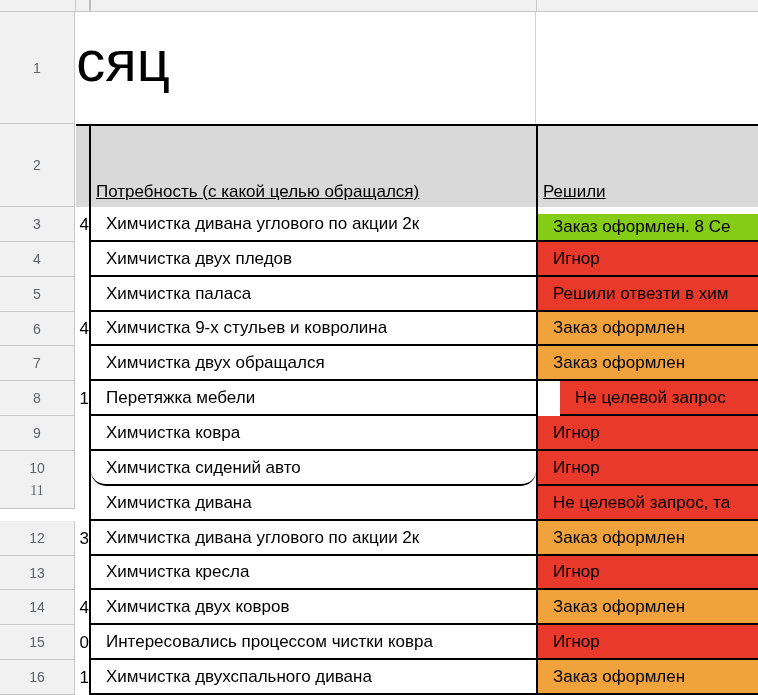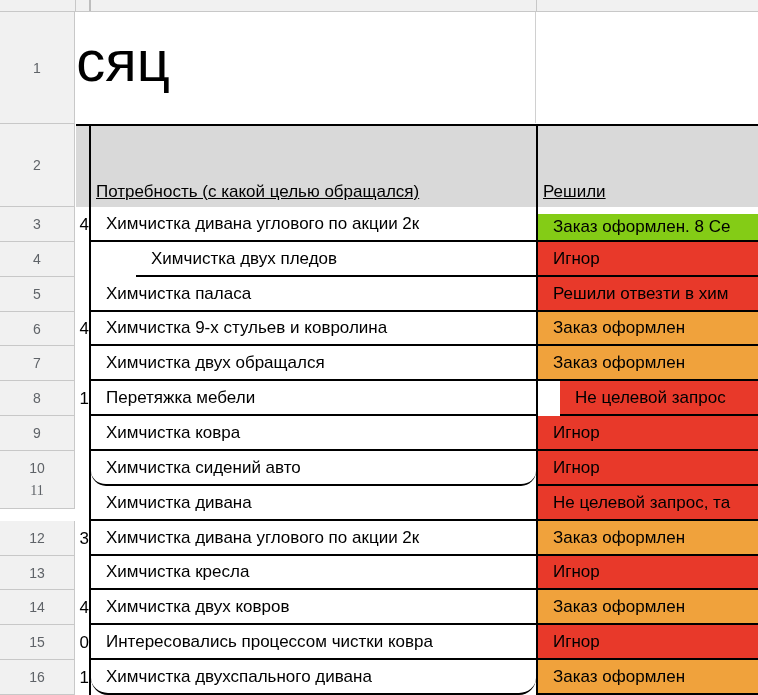--- a/index.html
+++ b/index.html
@@ -75,21 +75,21 @@
     <div class="row-header" style="top: 207px; height: 35px;">
       <span>3</span>
     </div>
     <div class="cell partial" style="left: 76px; width: 14px; top: 207px; height: 35px; border-bottom: none;">4</div>
     <div class="cell" style="left: 91px; width: 445px; top: 207px; height: 35px; background: rgb(255, 255, 255);">Химчистка дивана углового по акции 2к</div>
     <div class="cell" style="left: 538px; width: 220px; top: 207px; height: 28px; background: #84cc16; margin-top: 7px;">Заказ оформлен. 8 Се</div>
     <div class="row-header" style="top: 242px; height: 35px;">
       <span>4</span>
     </div>
     <div class="cell partial" style="left: 76px; width: 14px; top: 242px; height: 35px; border-bottom: none;"></div>
-    <div class="cell" style="left: 91px; width: 445px; top: 242px; height: 35px; background: rgb(255, 255, 255); margin-left: 45px;">Химчистка двух пледов</div>
+    <div class="cell" style="left: 91px; width: 445px; top: 242px; height: 35px; background: rgb(255, 255, 255);">Химчистка двух пледов</div>
     <div class="cell" style="left: 538px; width: 220px; top: 242px; height: 35px; background: rgb(232, 57, 42);">Игнор</div>
     <div class="row-header" style="top: 277px; height: 35px;">
       <span>5</span>
     </div>
     <div class="cell partial" style="left: 76px; width: 14px; top: 277px; height: 35px; border-bottom: none;"></div>
     <div class="cell" style="left: 91px; width: 445px; top: 277px; height: 35px; background: rgb(255, 255, 255);">Химчистка паласа</div>
     <div class="cell" style="left: 538px; width: 220px; top: 277px; height: 35px; background: rgb(232, 57, 42);">Решили отвезти в хим</div>
     <div class="row-header" style="top: 312px; height: 34px;">
       <span>6</span>
     </div>
@@ -147,18 +147,18 @@
     <div class="row-header" style="top: 625px; height: 35px;">
       <span>15</span>
     </div>
     <div class="cell partial" style="left: 76px; width: 14px; top: 625px; height: 35px; border-bottom: none;">0</div>
     <div class="cell" style="left: 91px; width: 445px; top: 625px; height: 35px; background: rgb(255, 255, 255);">Интересовались процессом чистки ковра</div>
     <div class="cell" style="left: 538px; width: 220px; top: 625px; height: 35px; background: rgb(232, 57, 42);">Игнор</div>
     <div class="row-header" style="top: 660px; height: 35px;">
       <span>16</span>
     </div>
     <div class="cell partial" style="left: 76px; width: 14px; top: 660px; height: 35px; border-bottom: none;">1</div>
-    <div class="cell" style="left: 91px; width: 445px; top: 660px; height: 35px; background: rgb(255, 255, 255); border-radius: 17px;">Химчистка двухспального дивана</div>
+    <div class="cell" style="left: 91px; width: 445px; top: 660px; height: 35px; background: rgb(255, 255, 255);">Химчистка двухспального дивана</div>
     <div class="cell" style="left: 538px; width: 220px; top: 660px; height: 35px; background: rgb(240, 162, 60);">Заказ оформлен</div>
   </div>
 
 <div class="vline" style="left:89px;top:124px;height:571px"></div>
 <div class="vline" style="left:536px;top:124px;height:571px"></div>
 
 </body></html>

